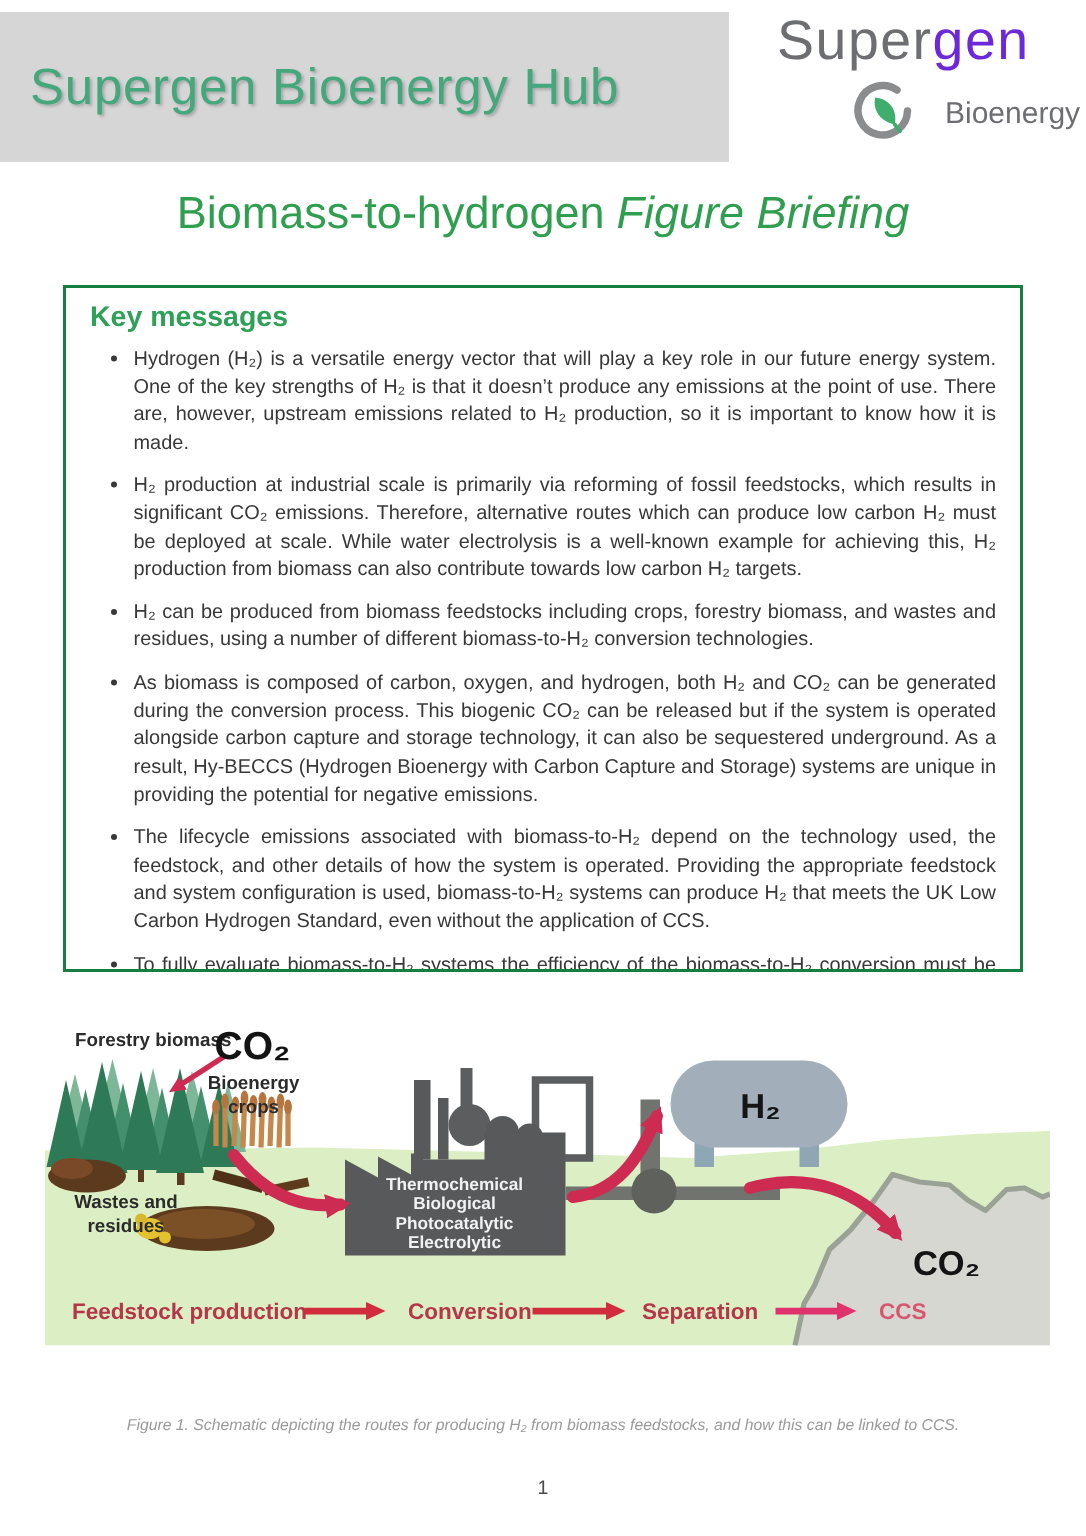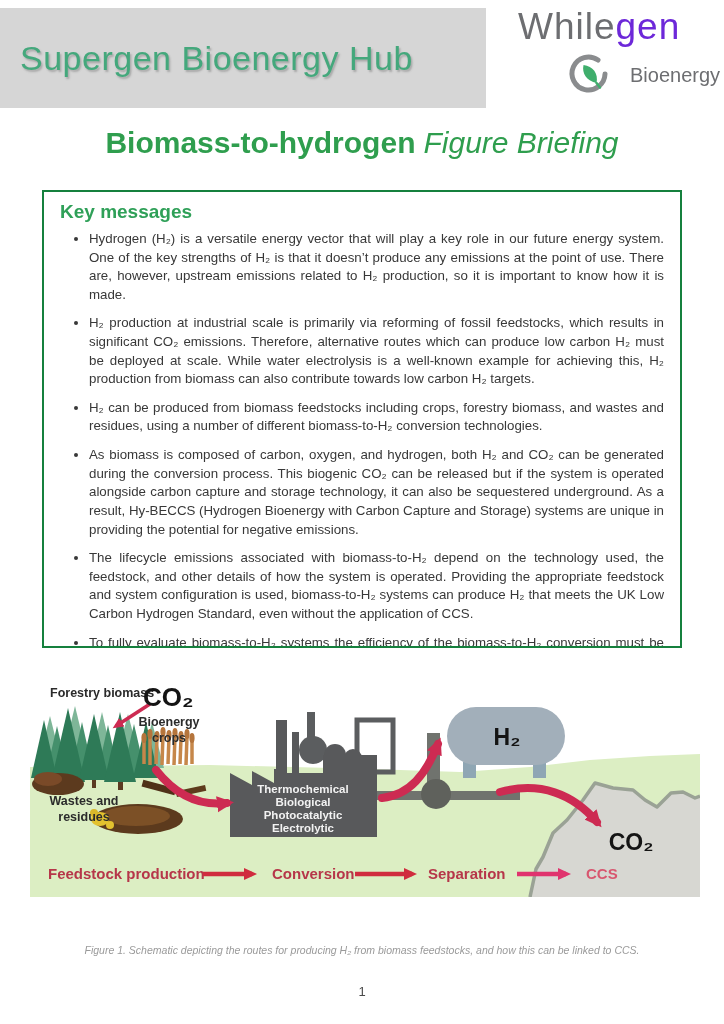--- a/index.html
+++ b/index.html
@@ -13,21 +13,21 @@
   .logo{position:absolute;left:506px;top:8px;width:214px;}
   .logo-word{font-size:37px;letter-spacing:1px;color:#6d6e71;margin-left:12px;line-height:1.05;}
   .logo-word .gen{color:#6d28d9;}
   .logo-row{display:flex;align-items:center;margin-top:3px;margin-left:58px;gap:9px;}
   .logo-divider{width:3px;height:46px;background:#35a06c;}
   .logo-sub{font-size:20px;color:#6d6e71;}
 
   
   .doc-title{position:absolute;top:126px;left:0;width:724px;margin:0;text-align:center;
              font-size:30px;color:#2f9e4e;font-weight:400;}
-  .doc-title .t-bold{font-weight:700;}
+  .doc-title .t-bold{font-weight:400;}
   .doc-title .t-italic{font-style:italic;margin-left:8px;}
 
   
   .key-box{position:absolute;left:42px;top:190px;width:640px;height:458px;box-sizing:border-box;
            border:2px solid #15803d;background:#fff;padding:7px 16px 0 14px;overflow:hidden;}
   .key-heading{margin:2px 0 7px 2px;font-size:19px;font-weight:700;color:#2fa058;}
   .key-list{margin:0;padding-left:31px;}
   .key-list li{font-size:13.3px;line-height:1.40;color:#383838;text-align:justify;margin-bottom:10px;}
 
   
@@ -47,21 +47,21 @@
 </head>
 <body>
 
 <div class="page">
 
   <div class="banner">
     <span class="banner-title">Supergen Bioenergy Hub</span>
   </div>
 
   <div class="logo">
-    <div class="logo-word"><span>While</span><span class="gen">gen</span></div>
+    <div class="logo-word"><span>Super</span><span class="gen">gen</span></div>
     <div class="logo-row">
       <span class="logo-icon">
         <svg width="48" height="48" viewBox="0 0 48 48">
           <path d="M 34,10 A 16.5,16.5 0 1 0 41,24" fill="none" stroke="#8a8c8e" stroke-width="5" stroke-linecap="round"></path>
           <path d="M 19.5,15 C 29,16 34.5,23.5 32.5,33 C 23,31 17.5,23.5 19.5,15 Z" fill="#3fae6c"></path>
           <path d="M 32.5,33 L 36,37.5" stroke="#3fae6c" stroke-width="2.5" stroke-linecap="round" fill="none"></path>
         </svg>
       </span>
       <span class="logo-divider"></span>
       <span class="logo-sub">Bioenergy</span>

